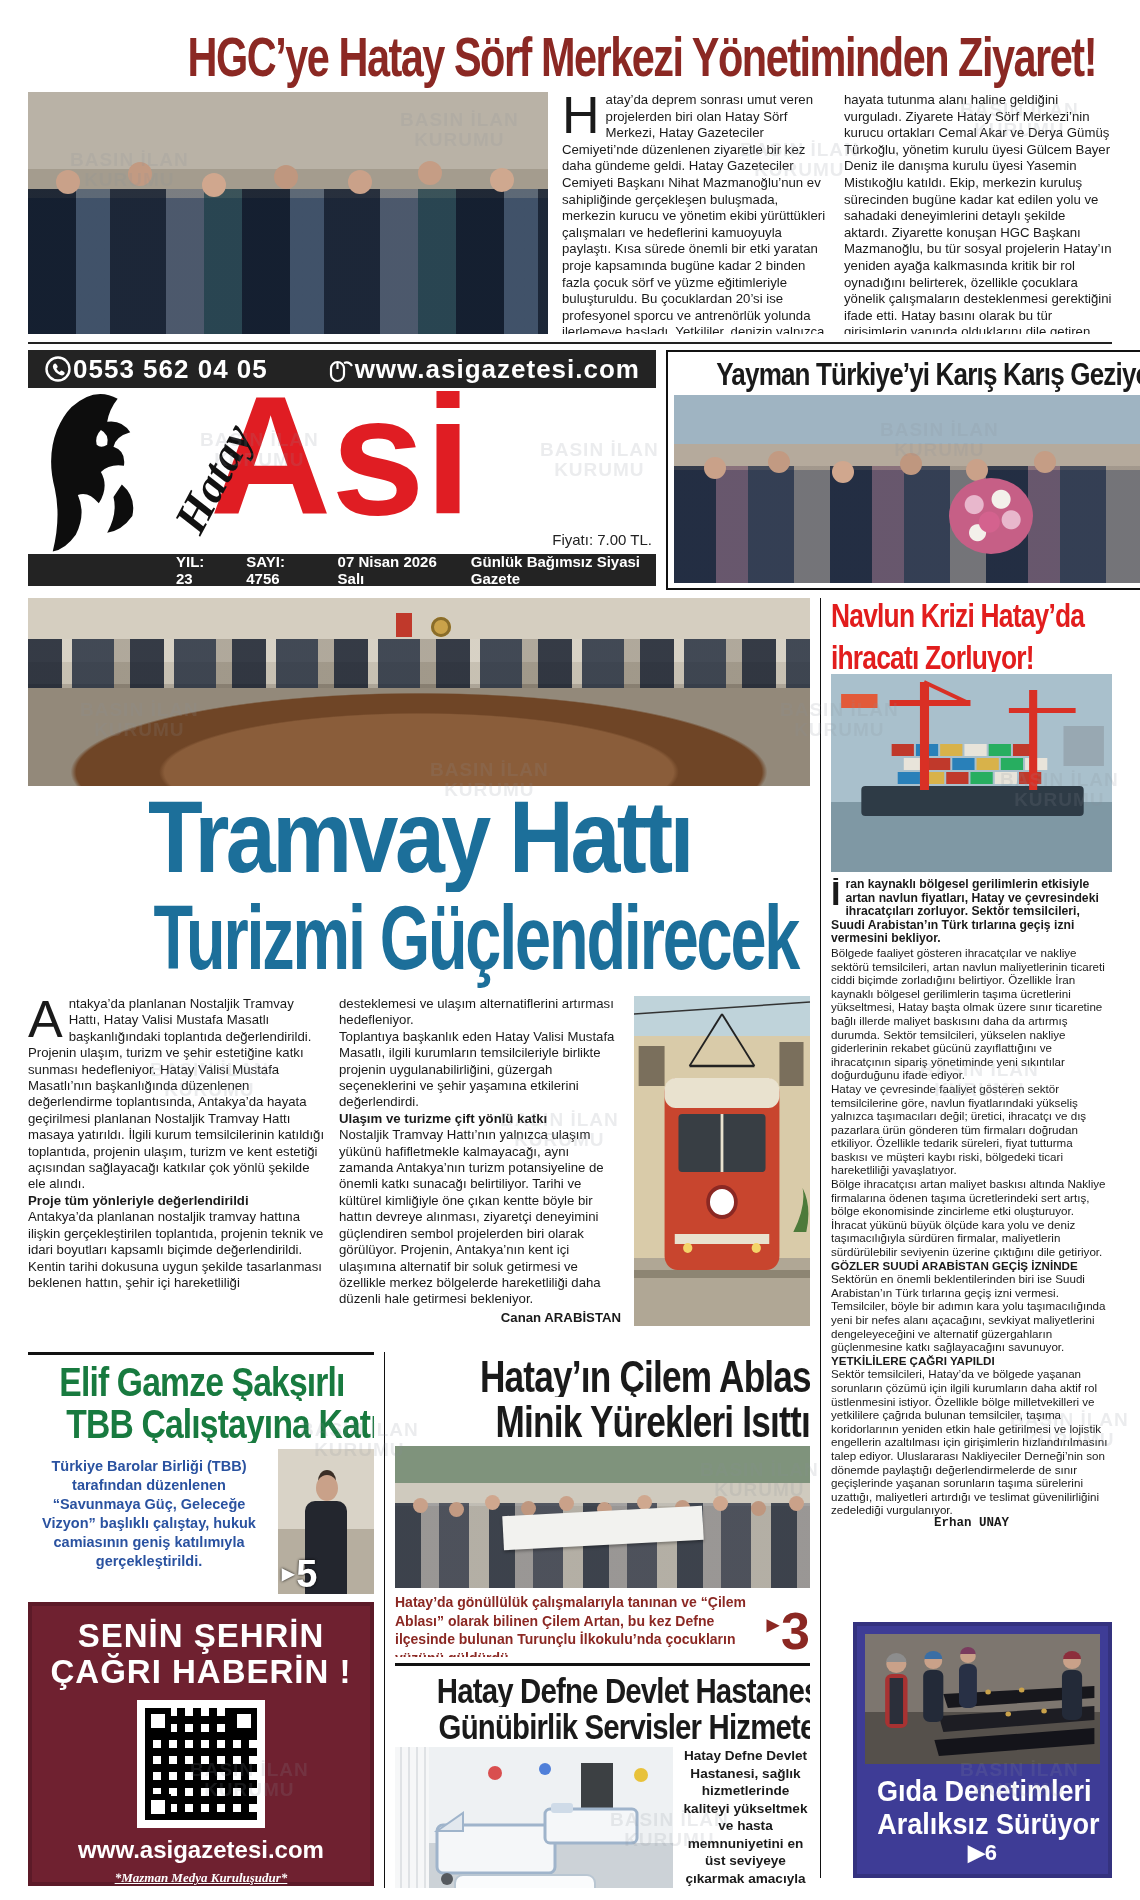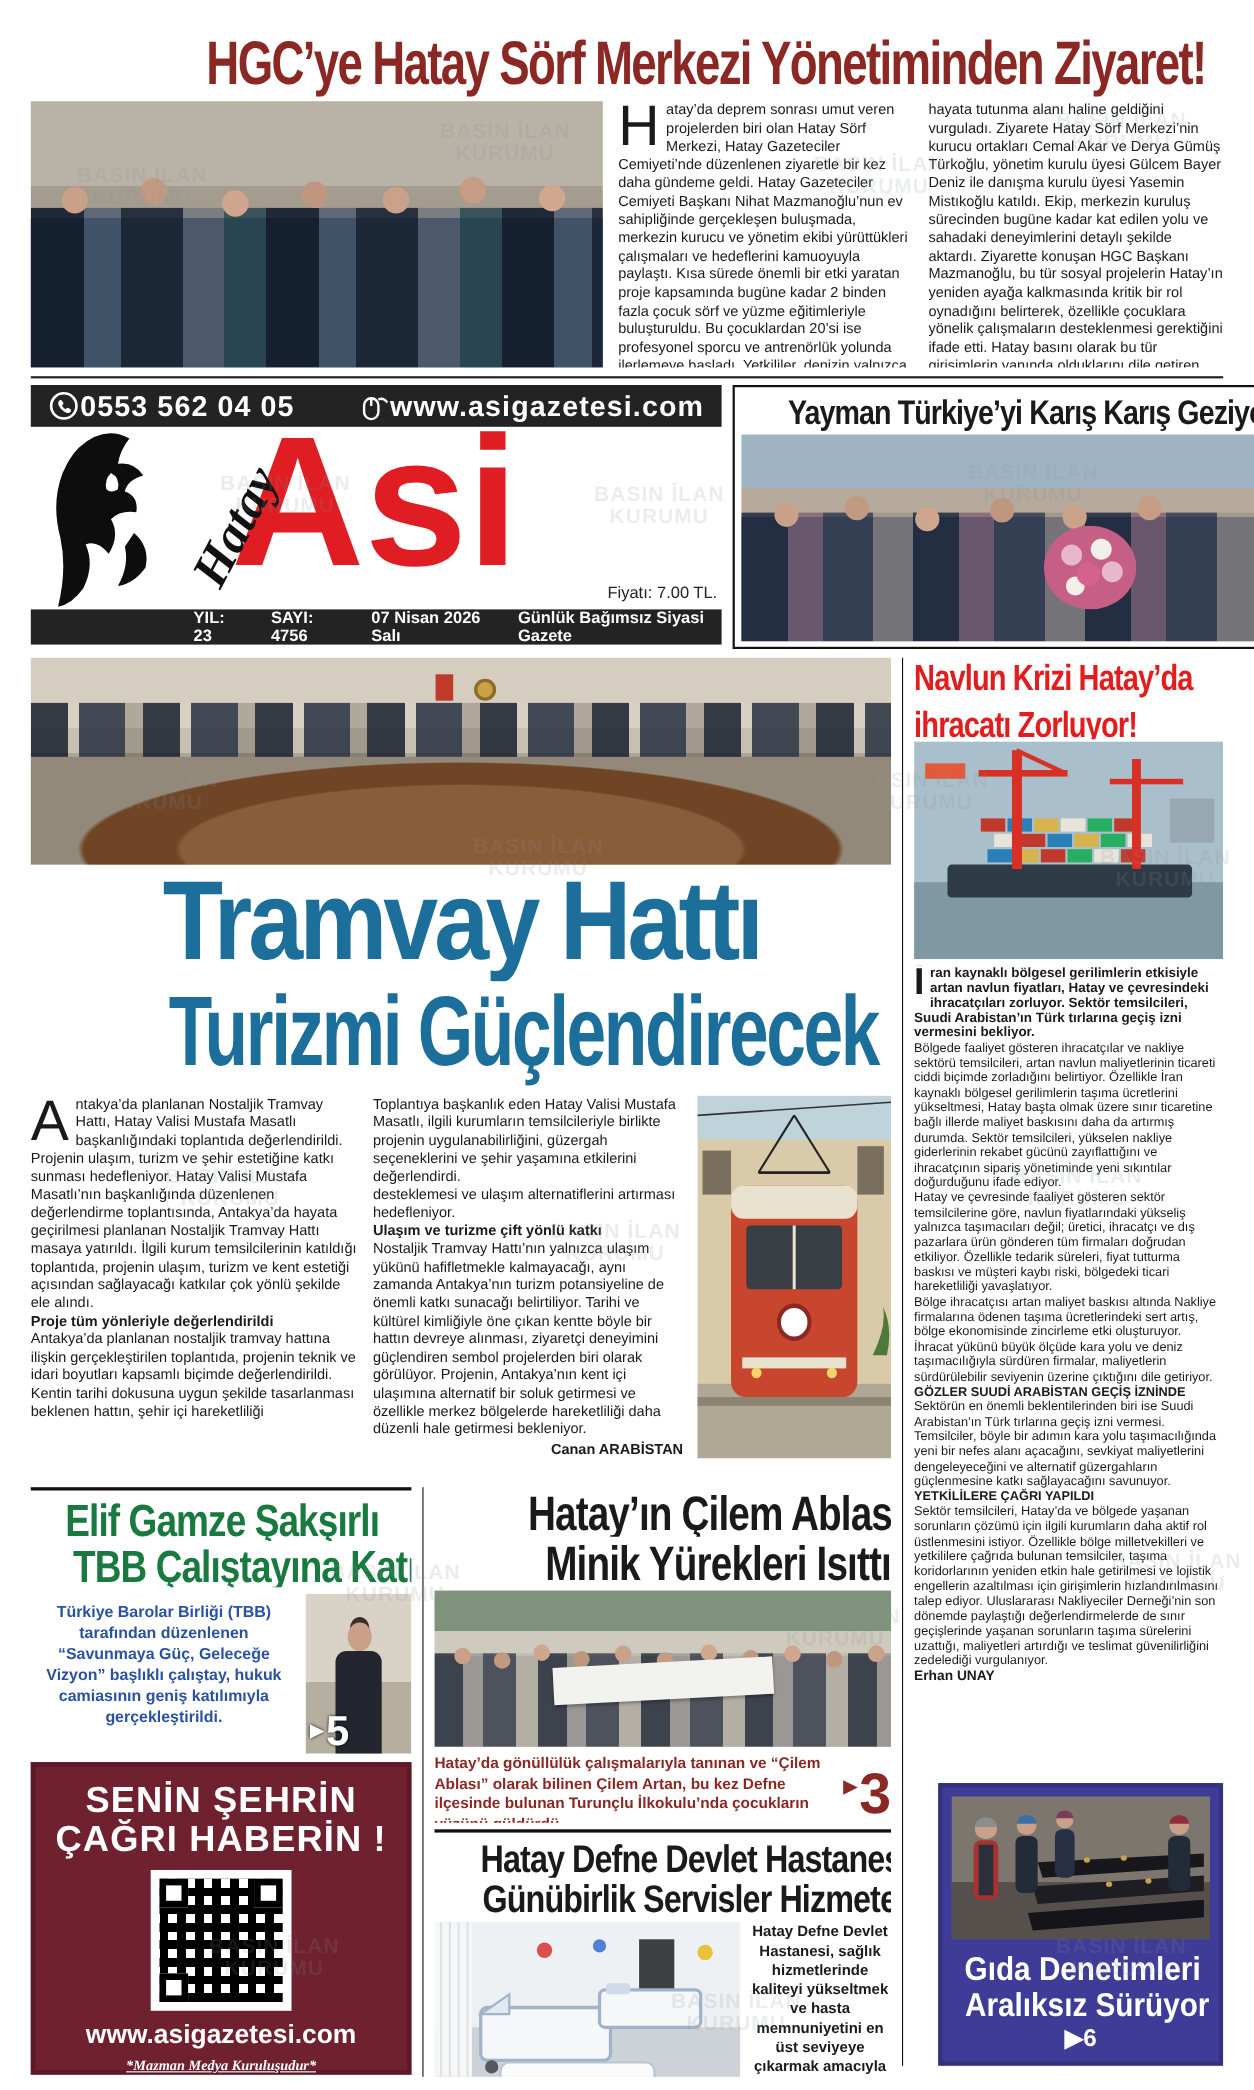--- a/index.html
+++ b/index.html
@@ -134,21 +134,21 @@
   
   .nav-h { height:74px; overflow:hidden; }
   .nav-h div { line-height:36px; }
   .nav-h span { font-size:33px; font-weight:800; color:var(--navlun_red,#e21d1d);
     letter-spacing:-1px; display:inline-block; transform:scaleX(.8); transform-origin:left; white-space:nowrap; }
   .ph-port { width:100%; height:198px; margin-top:2px; }
   .nav-text { flex:1; overflow:hidden; font-size:11.6px; line-height:13.6px; margin-top:6px; }
   .nav-text .lead { font-weight:bold; font-size:12.2px; }
   .nav-text .ndrop { float:left; font-size:34px; line-height:28px; padding:1px 5px 0 0; font-weight:bold; }
   .nav-sub { font-weight:bold; text-align:left; }
-  .nav-byline { text-align:left; font-weight:bold; font-size:12.5px; }
+  .nav-byline { text-align:center; font-weight:bold; font-size:12.5px;font-family:Liberation Mono, monospace; }
   .gida-box { margin-top:6px; margin-left:22px; background:var(--gida_navy,#3e3c96);
     border:4px solid #34327f; padding:8px; }
   .ph-gida { width:100%; height:130px; }
   .gida-title { text-align:center; color:#fff; margin-top:6px; }
   .gida-title .gl { font-size:30px; font-weight:800; letter-spacing:0; line-height:33px;
     display:inline-block; transform:scaleX(.9); white-space:nowrap; }
   .gida-mk { font-size:22px; font-weight:900; }
 
   
   .ph { position:relative; overflow:hidden; background:#b9b3a8; }
@@ -279,22 +279,22 @@
       <div class="trh1"><span>Tramvay Hattı</span></div>
       <div class="trh2"><span>Turizmi Güçlendirecek</span></div>
 
       <div class="tram-body">
         <div class="tb-col tb-col1">
           <p><span class="dropcap">A</span><span>ntakya’da planlanan Nostaljik Tramvay Hattı, Hatay Valisi Mustafa Masatlı başkanlığındaki toplantıda değerlendirildi. Projenin ulaşım, turizm ve şehir estetiğine katkı sunması hedefleniyor. Hatay Valisi Mustafa Masatlı’nın başkanlığında düzenlenen değerlendirme toplantısında, Antakya’da hayata geçirilmesi planlanan Nostaljik Tramvay Hattı masaya yatırıldı. İlgili kurum temsilcilerinin katıldığı toplantıda, projenin ulaşım, turizm ve kent estetiği açısından sağlayacağı katkılar çok yönlü şekilde ele alındı.</span></p>
           <p class="tb-sub">Proje tüm yönleriyle değerlendirildi</p>
           <p><span>Antakya’da planlanan nostaljik tramvay hattına ilişkin gerçekleştirilen toplantıda, projenin teknik ve idari boyutları kapsamlı biçimde değerlendirildi. Kentin tarihi dokusuna uygun şekilde tasarlanması beklenen hattın, şehir içi hareketliliği</span></p>
         </div>
         <div class="tb-col tb-col2">
+          <p><span>desteklemesi ve ulaşım alternatiflerini artırması hedefleniyor.</span></p>
           <p><span>Toplantıya başkanlık eden Hatay Valisi Mustafa Masatlı, ilgili kurumların temsilcileriyle birlikte projenin uygulanabilirliğini, güzergah seçeneklerini ve şehir yaşamına etkilerini değerlendirdi.</span></p>
-          <p><span>desteklemesi ve ulaşım alternatiflerini artırması hedefleniyor.</span></p>
           <p class="tb-sub">Ulaşım ve turizme çift yönlü katkı</p>
           <p><span>Nostaljik Tramvay Hattı’nın yalnızca ulaşım yükünü hafifletmekle kalmayacağı, aynı zamanda Antakya’nın turizm potansiyeline de önemli katkı sunacağı belirtiliyor. Tarihi ve kültürel kimliğiyle öne çıkan kentte böyle bir hattın devreye alınması, ziyaretçi deneyimini güçlendiren sembol projelerden biri olarak görülüyor. Projenin, Antakya’nın kent içi ulaşımına alternatif bir soluk getirmesi ve özellikle merkez bölgelerde hareketliliği daha düzenli hale getirmesi bekleniyor.</span></p>
           <span class="byline">Canan ARABİSTAN</span>
         </div>
         <div class="tram-photo-wrap">
           <svg class="ph-tram" viewBox="0 0 190 330" preserveAspectRatio="none">
             <rect width="190" height="330" fill="#d9cba9"></rect>
             <rect x="0" y="0" width="190" height="40" fill="#bfd3da"></rect>
             <rect x="5" y="50" width="28" height="40" fill="#7a6f5c"></rect>
             <rect x="157" y="46" width="26" height="44" fill="#7a6f5c"></rect>

